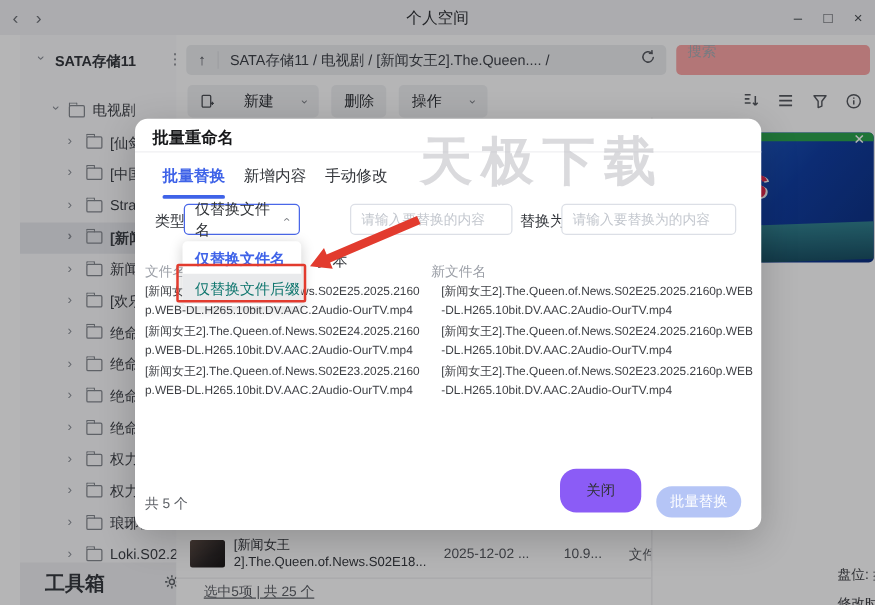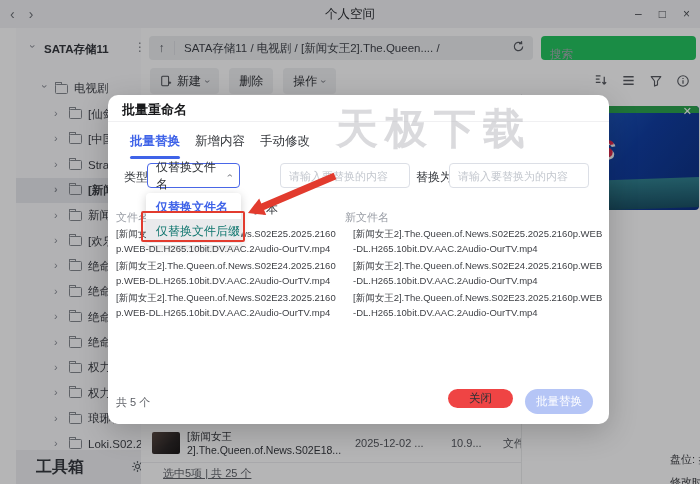--- a/index.html
+++ b/index.html
@@ -36,27 +36,27 @@
              display:flex; align-items:center; }
   .toolbox-label { margin-left:20px; font-size:16px; color:#33363b; font-weight:600; }
   .toolbox-gear { position:absolute; right:12px; top:9px; }
 
   .main { position:absolute; left:141px; top:28px; width:559px; height:456px; background:#fff; z-index:1; }
   .pathbar { position:absolute; left:8px; top:8px; width:384px; height:24px; background:#eceef0; border-radius:4px;
              display:flex; align-items:center; }
   .pathbar .up { width:26px; text-align:center; color:#55585e; font-size:12px; border-right:1px solid #dddfe2; }
   .pathbar .crumb { margin-left:9px; font-size:11.5px; color:#3c3f45; white-space:nowrap; overflow:hidden; flex:1; }
   .pathbar .refresh { margin:0 8px; flex:none; }
-  .searchbox { position:absolute; left:400px; top:8px; width:155px; height:24px; background:#22c55e; border-radius:4px;
-               display:flex; align-items:flex-end; }
+  .searchbox { position:absolute; left:400px; top:8px; width:155px; height:24px; background:#fca5a5; border-radius:4px;
+               display:flex; align-items:flex-start; }
   .searchbox input { flex:1; border:none; outline:none; background:transparent; margin-left:9px; font-size:11.5px; color:#3c3f45; }
   .searchbox input::placeholder { color:#a9adb4; }
 
   .toolbar { position:absolute; left:0; top:38px; width:559px; height:30px; display:flex; align-items:center; }
-  .tb-btn { height:26px; background:#f0f1f3; border-radius:4px; display:flex; align-items:center; gap:5px;
+  .tb-btn { height:26px; background:#f0f1f3; border-radius:4px; display:flex; align-items:center; gap:23px;
             padding:0 10px; font-size:12px; color:#2f3236; margin-right:10px; }
   .tb-btn:first-child { margin-left:9px; }
   .tb-caret { font-size:10px; color:#7a7d83; display:inline-block; transform:rotate(90deg); }
   .tb-icons { position:absolute; right:10px; top:7px; display:flex; align-items:center; gap:13px; }
   .tb-icons svg { display:block; }
 
   .filerow { position:absolute; left:0; top:396px; width:420px; height:38px; display:flex; align-items:center; }
   .filerow .fthumb { width:28px; height:22px; border-radius:2px; margin-left:11px; flex:none;
                      background:linear-gradient(135deg,#5a4a42,#2a2524 60%,#171413); }
   .filerow .fname { margin-left:7px; font-size:10.5px; color:#33363b; line-height:14px; width:160px; }
@@ -105,21 +105,21 @@
   .m-input { position:absolute; top:0; height:25px; border:1px solid #dcdfe6; border-radius:4px; padding:0 8px;
              font-size:11px; color:#333; outline:none; }
   .m-input::placeholder { color:#c3c7ce; }
   .m-cols { position:absolute; top:115px; width:100%; font-size:11px; color:#9a9ea6; z-index:1; }
   .m-rows { position:absolute; left:0; top:132px; width:100%; z-index:1; }
   .mrow { display:flex; margin-bottom:3px; }
   .mcell { font-size:9.5px; line-height:14.6px; color:#3d3f44; word-break:break-all; }
   .mcell.old { width:226px; margin-left:8px; }
   .mcell.new { width:252px; margin-left:11px; }
   .m-count { position:absolute; left:8px; top:300px; font-size:11px; color:#5d6066; z-index:1; }
-  .m-close-btn { position:absolute; left:340px; top:294px; width:65px; height:19px; border-radius:13px; background:#ef4444;
+  .m-close-btn { position:absolute; left:340px; top:280px; width:65px; height:35px; border-radius:13px; background:#8b5cf6;
                  border:none; font-size:11.5px; color:#2f3236; z-index:1; }
   .m-submit-btn { position:absolute; left:417px; top:294px; width:68px; height:25px; border-radius:13px; background:#b5c5f6;
                   border:none; font-size:11.5px; color:#ffffff; z-index:1; }
 
   .dropdown { position:absolute; left:146px; top:193px; width:95px; background:#fff; border-radius:4px;
               box-shadow:0 2px 10px rgba(0,0,0,0.18); z-index:20; padding:2px 0; }
   .dd-opt { height:24px; display:flex; align-items:center; padding-left:10px; font-size:12px; color:#0f766e; }
   .dd-opt.dd-selected { color:#3f63e8; font-weight:600; }
   .dd-opt.dd-highlight { background:#e9eaec; }
 

